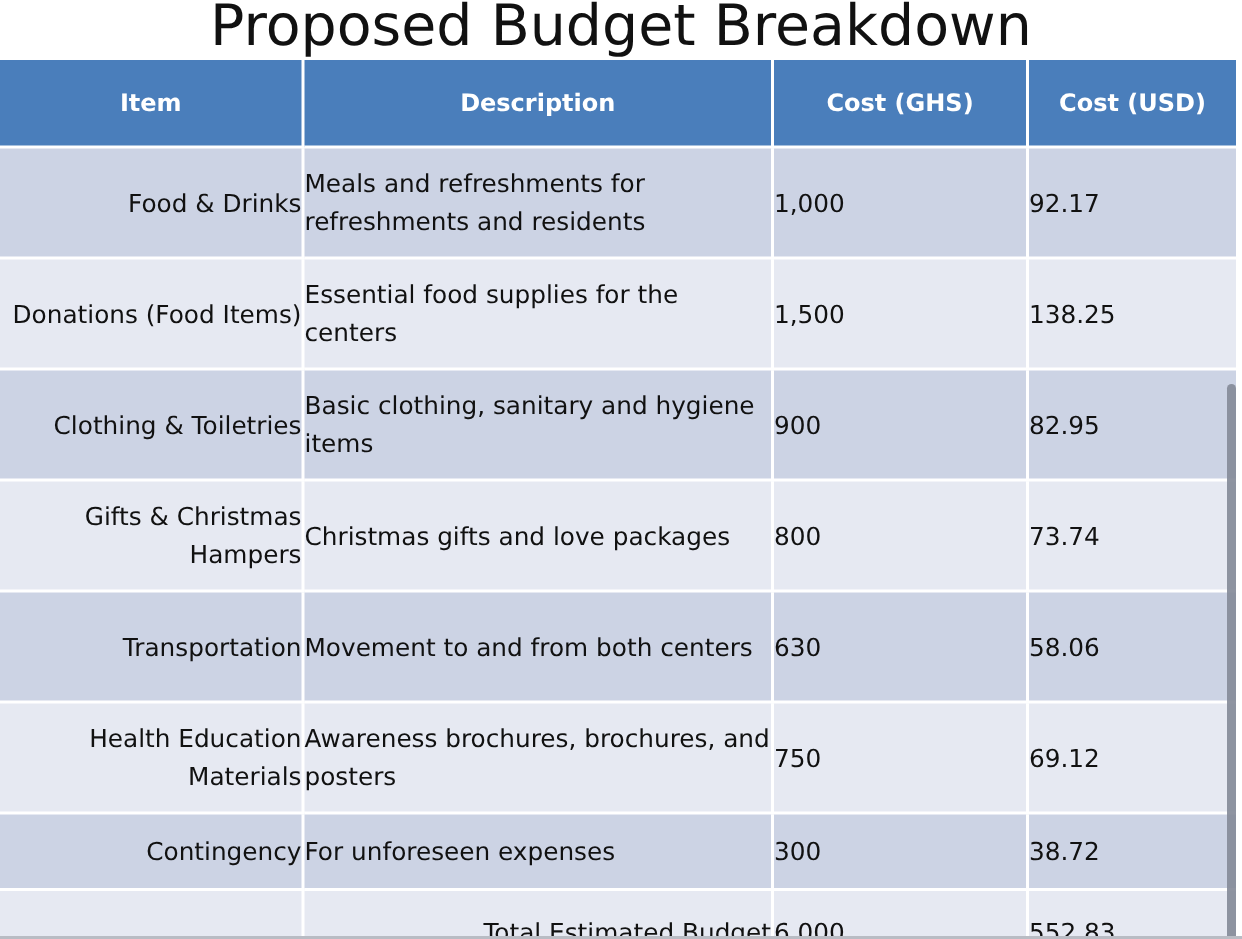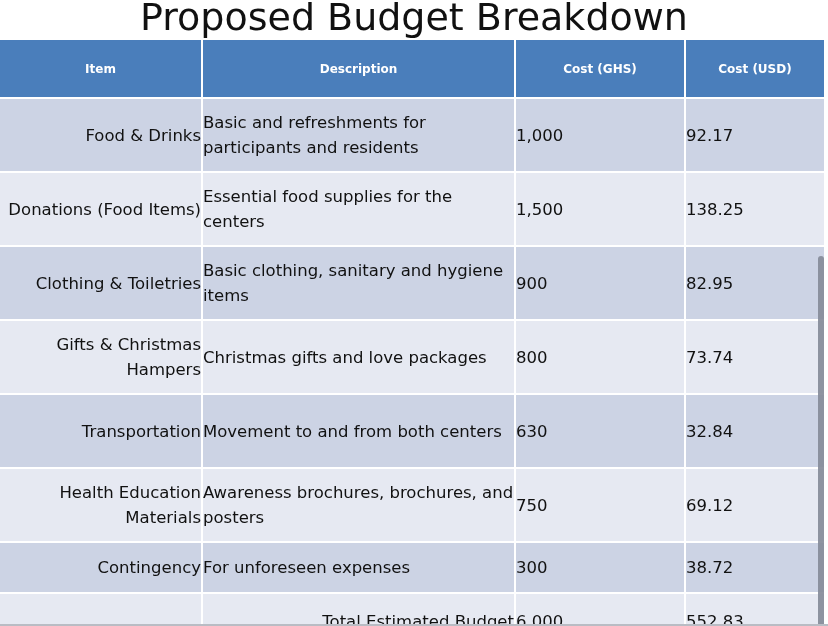--- a/index.html
+++ b/index.html
@@ -83,21 +83,21 @@
   .budget-table th:last-child,
   .budget-table td:last-child {
     border-right: none;
     margin-left: 36px;
   }
 
   
   thead th {
     background: #4a7ebb;
     color: #ffffff;
-    font-size: 12px;
+    font-size: 16px;
     font-weight: bold;
     text-align: center;
     height: 57px;
     border-bottom: 2px solid #ffffff;
   }
 
   
   tbody td {
     font-size: 16.5px;
     color: #111111;
@@ -184,21 +184,21 @@
         <th>Item</th>
         <th>Description</th>
         <th>Cost (GHS)</th>
         <th>Cost (USD)</th>
       </tr>
     </thead>
     <tbody>
 
       <tr class="band-dark row-tall">
         <td class="cell-pad-left">Food &amp; Drinks</td>
-        <td class="cell-pad-desc">Basic and refreshments for participants and residents</td>
+        <td class="cell-pad-desc">Meals and refreshments for refreshments and residents</td>
         <td class="cell-num">1,000</td>
         <td class="cell-num">92.17</td>
       </tr>
 
       <tr class="band-light row-tall">
         <td class="cell-pad-left">Donations (Food Items)</td>
         <td class="cell-pad-desc">Essential food supplies for the centers</td>
         <td class="cell-num">1,500</td>
         <td class="cell-num">138.25</td>
       </tr>
@@ -214,21 +214,21 @@
         <td class="cell-pad-left">Gifts &amp; Christmas Hampers</td>
         <td class="cell-pad-desc">Christmas gifts and love packages</td>
         <td class="cell-num">800</td>
         <td class="cell-num">73.74</td>
       </tr>
 
       <tr class="band-dark row-tall">
         <td class="cell-pad-left">Transportation</td>
         <td class="cell-pad-desc">Movement to and from both centers</td>
         <td class="cell-num">630</td>
-        <td class="cell-num">32.84</td>
+        <td class="cell-num">58.06</td>
       </tr>
 
       <tr class="band-light row-tall">
         <td class="cell-pad-left">Health Education Materials</td>
         <td class="cell-pad-desc">Awareness brochures, brochures, and posters</td>
         <td class="cell-num">750</td>
         <td class="cell-num">69.12</td>
       </tr>
 
       <tr class="band-dark row-short">

